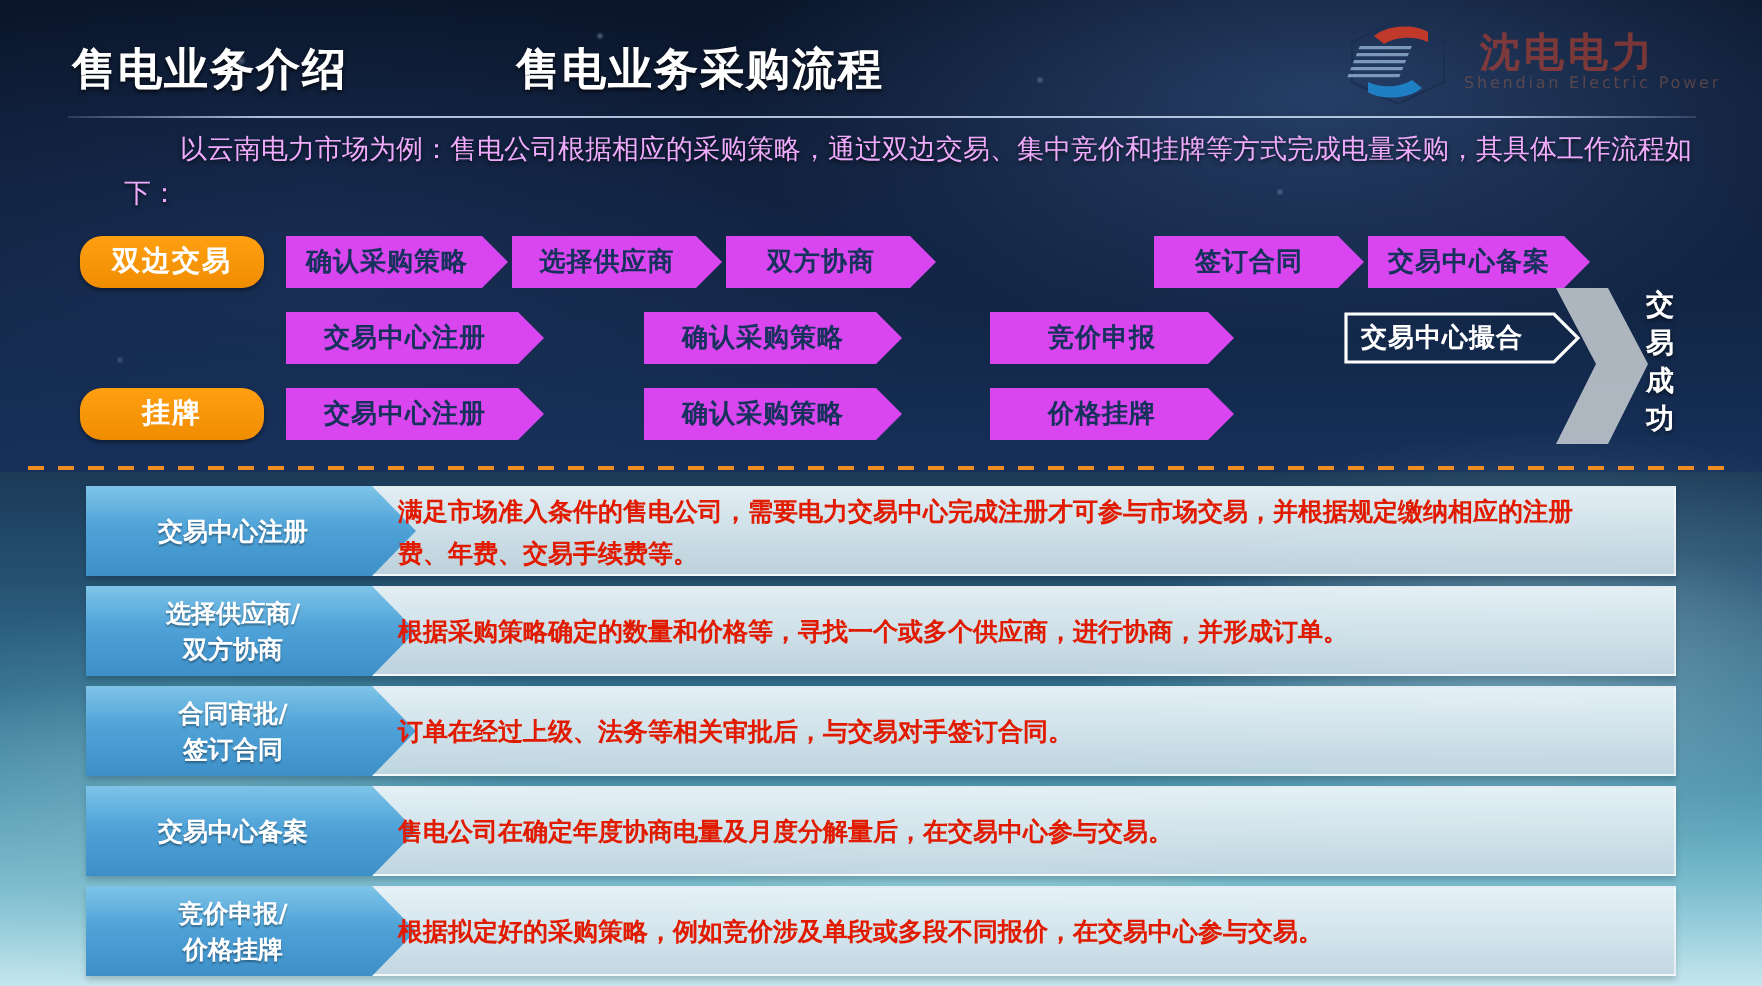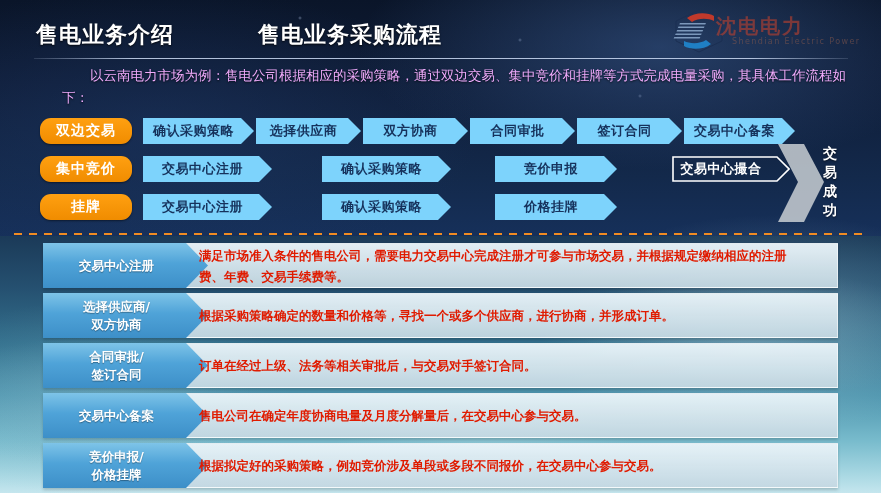--- a/index.html
+++ b/index.html
@@ -61,21 +61,21 @@
   .title-sub  { left:258px; }
   .hdr-rule {
     position:absolute; left:34px; top:58px; width:814px; height:1px;
     background:linear-gradient(90deg, rgba(200,215,240,.15), rgba(205,220,245,.85) 12%, rgba(205,220,245,.85) 88%, rgba(200,215,240,.15));
   }
 
   
   .logo { position:absolute; left:672px; top:8px; width:200px; height:46px; }
   .logo svg { position:absolute; left:0; top:0; }
   .logo-cn {
-    position:absolute; left:44px; top:5px;
+    position:absolute; left:68px; top:5px;
     font-family:"DejaVu Sans","Liberation Sans",sans-serif;
     font-weight:bold; font-size:20px; letter-spacing:2px;
     color:#b9402f; opacity:.62;
   }
   .logo-en {
     position:absolute; left:60px; top:29px;
     font-size:8px; letter-spacing:1.4px; color:#8a5a4d; opacity:.55;text-align:center;
   }
 
   
@@ -99,21 +99,21 @@
     background:linear-gradient(180deg,#ffa011,#f08c00);
     color:#ffffff; font-size:14px; font-weight:bold;
     display:flex; align-items:center; justify-content:center;
     letter-spacing:1px;
     box-shadow:0 1px 2px rgba(0,0,0,.45);
     border-radius:11px;
   }
 
   .chev {
     position:absolute; height:26px;
-    background:#7dd3fc;
+    background:#d946ef;
     clip-path:polygon(0 0, calc(100% - 13px) 0, 100% 50%, calc(100% - 13px) 100%, 0 100%);
     display:flex; align-items:center; justify-content:center;
     color:#16325c; font-size:13px; font-weight:bold; letter-spacing:.5px;
     padding-right:10px;
   }
   .chev.outline {
     background:transparent;
     color:#ffffff;
     clip-path:none;
     border:none;
@@ -201,26 +201,24 @@
       <div>交</div>
       <div>易</div>
       <div>成</div>
       <div>功</div>
     </div>
 <div class="frow r1">
       <div class="tag">双边交易</div>
       <div class="chev" style="left: 143px; width: 111px;">确认采购策略</div>
       <div class="chev" style="left: 256px; width: 105px;">选择供应商</div>
       <div class="chev" style="left: 363px; width: 105px;">双方协商</div>
-      <div class="chev" style="left: 470px; width: 105px;">合同审批</div>
       <div class="chev" style="left: 577px; width: 105px;">签订合同</div>
       <div class="chev" style="left: 684px; width: 111px;">交易中心备案</div>
     </div>
     <div class="frow r2">
-      <div class="tag">集中竞价</div>
       <div class="chev" style="left: 143px; width: 129px;">交易中心注册</div>
       <div class="chev" style="left: 322px; width: 129px;">确认采购策略</div>
       <div class="chev" style="left: 495px; width: 122px;">竞价申报</div>
       <div class="chev outline" style="left: 672px; width: 118px;">
         <svg width="118" height="26" viewBox="0 0 118 26">
           <polygon points="1,1 105,1 117,13 105,25 1,25" fill="none" stroke="#ffffff" stroke-width="1.6"></polygon>
         </svg>
         <span class="otxt">交易中心撮合</span>
       </div>
     </div>

